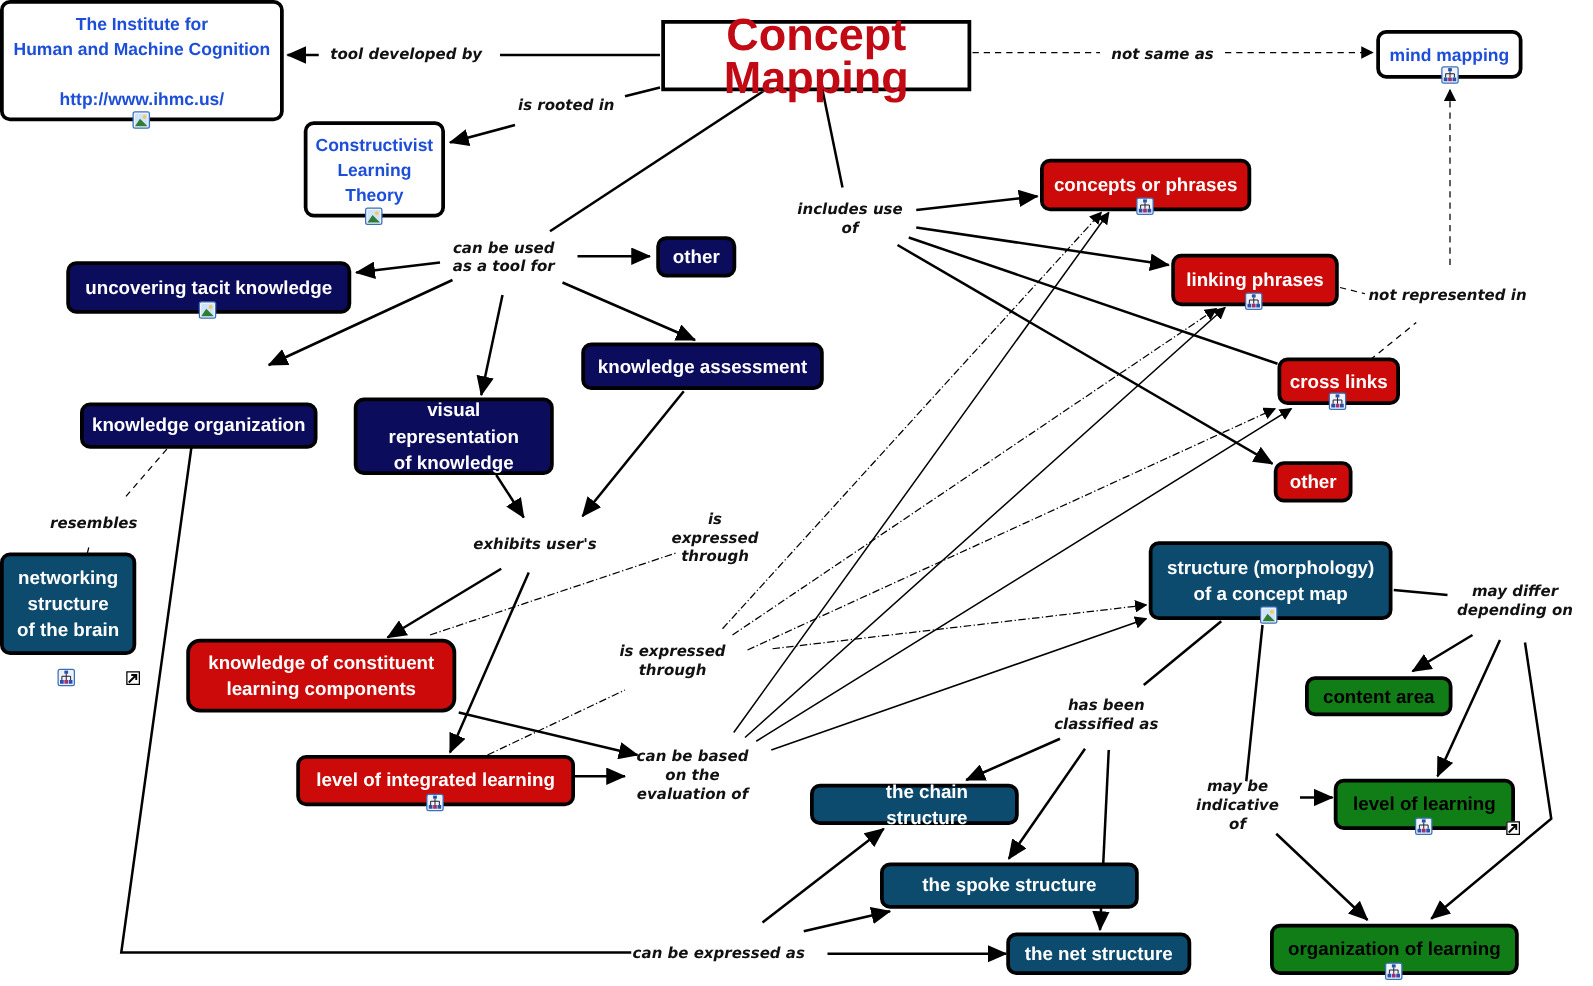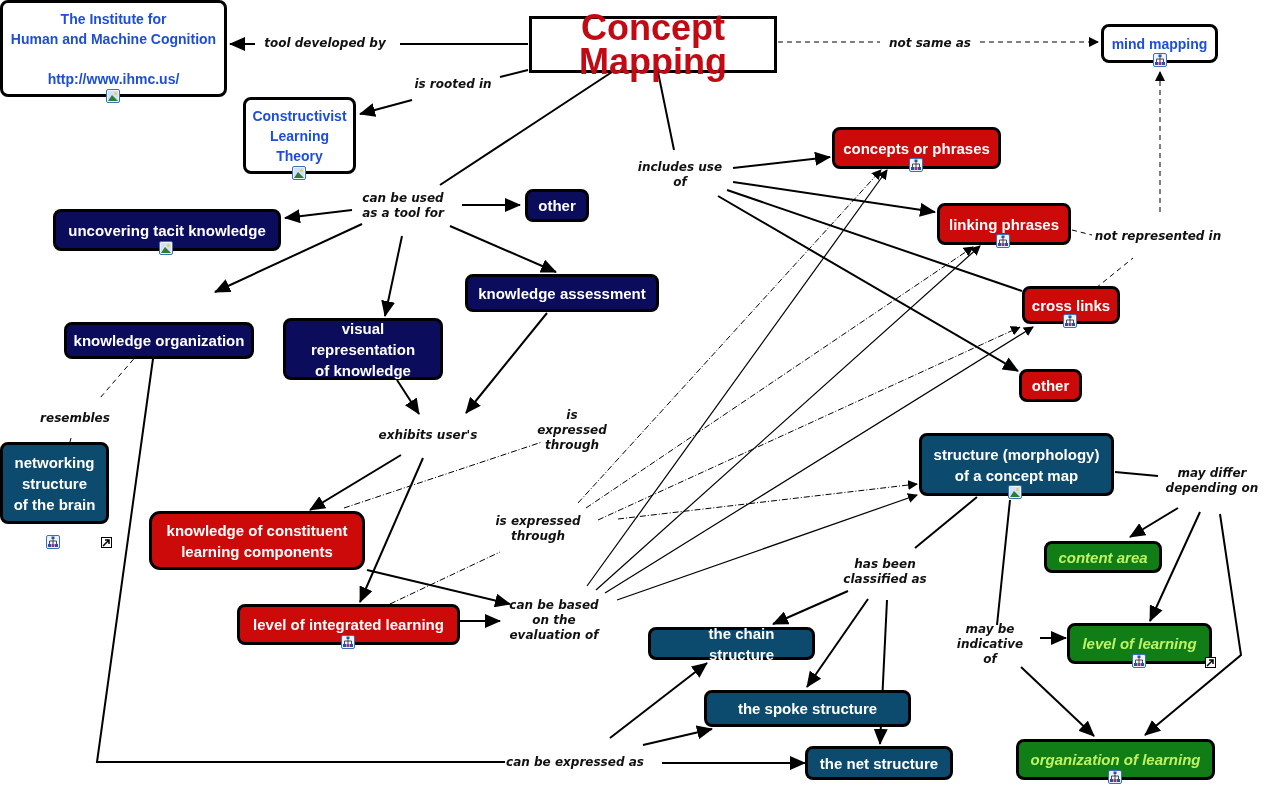--- a/index.html
+++ b/index.html
@@ -10,21 +10,21 @@
     border: 3px solid #000; border-radius: 8px;
     display: flex; align-items: center; justify-content: center;
     text-align: center; font-weight: bold; font-size: 15px; line-height: 21px;
     font-family: "Liberation Sans", "DejaVu Sans", sans-serif;
     white-space: pre-line; padding: 2px 6px;
   }
   .white { background: #ffffff; color: #1d4ed8; font-size: 14px; line-height: 20px; }
   .navy  { background: #0c0c5c; color: #ffffff; }
   .red   { background: #cc0a0a; color: #ffffff; }
   .brown { background: #0c4a6e; color: #ffffff; }
-  .green { background: #117d17; color: #bef264; font-style: italic; }
+  .green { background: #117d17; color: #000000; }
   .title { background: #fff; color: #c10a14; font-size: 36px; line-height: 34px; border-radius: 0; border-width: 3px; }
   .link {
     position: absolute; font-style: italic; font-weight: bold; font-size: 12px; line-height: 15px;
     text-align: center; white-space: pre-line; color: #111;
     font-family: "DejaVu Sans", sans-serif; background: transparent;
   }
   .icon {
     position: absolute; width: 14px; height: 14px; box-sizing: border-box;
     border: 1px solid #3b6fb8; border-radius: 2px; background: #eef4ff;
     display: flex; align-items: center; justify-content: center;

